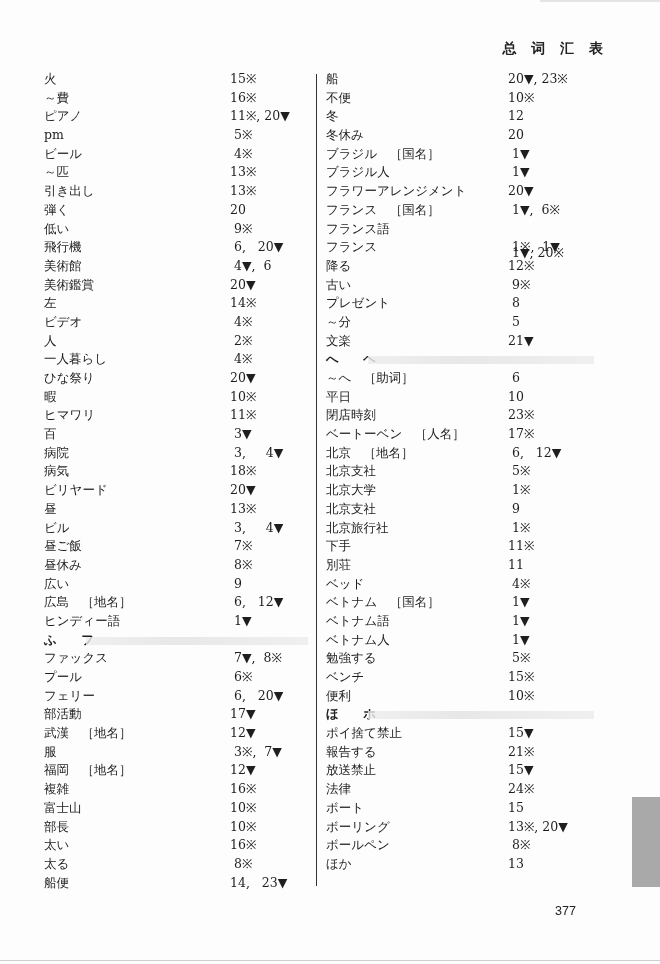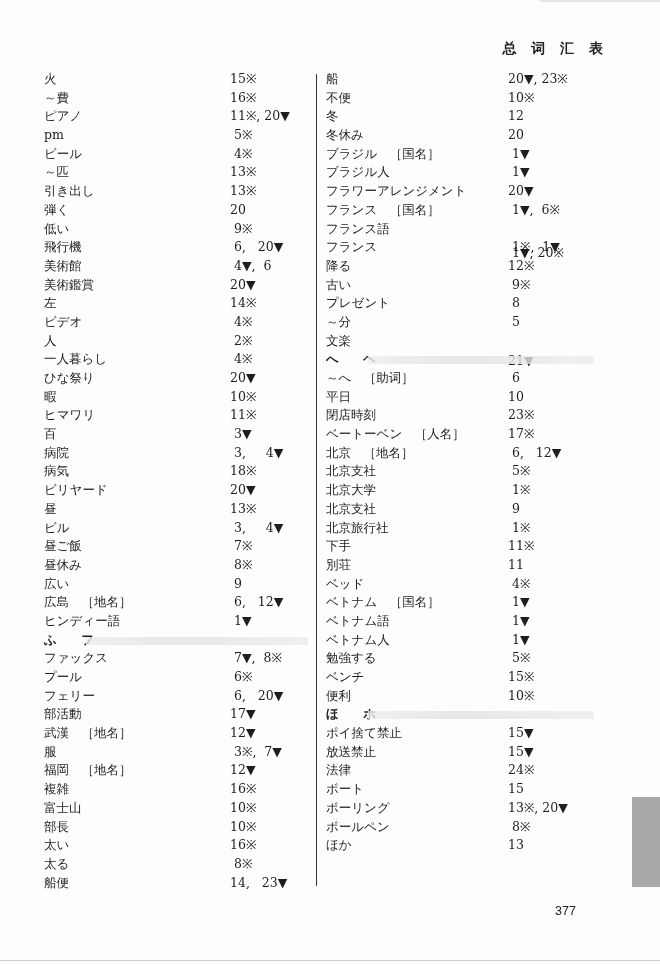--- a/index.html
+++ b/index.html
@@ -284,21 +284,21 @@
     <div class="row">
       <span class="term">プレゼント</span>
       <span class="refs" style="white-space: pre;"> 8</span>
     </div>
     <div class="row">
       <span class="term">～分</span>
       <span class="refs" style="white-space: pre;"> 5</span>
     </div>
     <div class="row">
       <span class="term">文楽</span>
-      <span class="refs" style="white-space: pre; margin-top: 20px;">21▼</span>
+      <span class="refs" style="white-space: pre;">21▼</span>
     </div>
     <div class="row section">
       <span class="term">へ ヘ</span>
     </div>
     <div class="row">
       <span class="term">～へ　［助词］</span>
       <span class="refs" style="white-space: pre;"> 6</span>
     </div>
     <div class="row">
       <span class="term">平日</span>
@@ -369,20 +369,24 @@
       <span class="refs" style="white-space: pre;">10※</span>
     </div>
     <div class="row section">
       <span class="term">ほ ホ</span>
     </div>
     <div class="row">
       <span class="term">ポイ捨て禁止</span>
       <span class="refs" style="white-space: pre;">15▼</span>
     </div>
     <div class="row">
+      <span class="term">報告する</span>
+      <span class="refs" style="white-space: pre;">21※</span>
+    </div>
+    <div class="row">
       <span class="term">放送禁止</span>
       <span class="refs" style="white-space: pre;">15▼</span>
     </div>
     <div class="row">
       <span class="term">法律</span>
       <span class="refs" style="white-space: pre;">24※</span>
     </div>
     <div class="row">
       <span class="term">ボート</span>
       <span class="refs" style="white-space: pre;">15</span>

